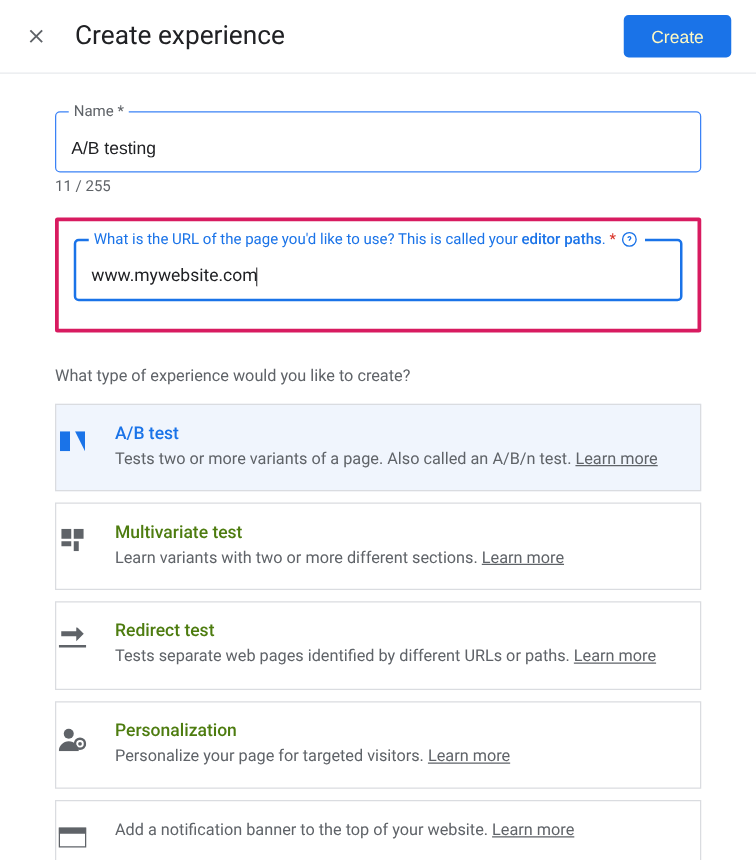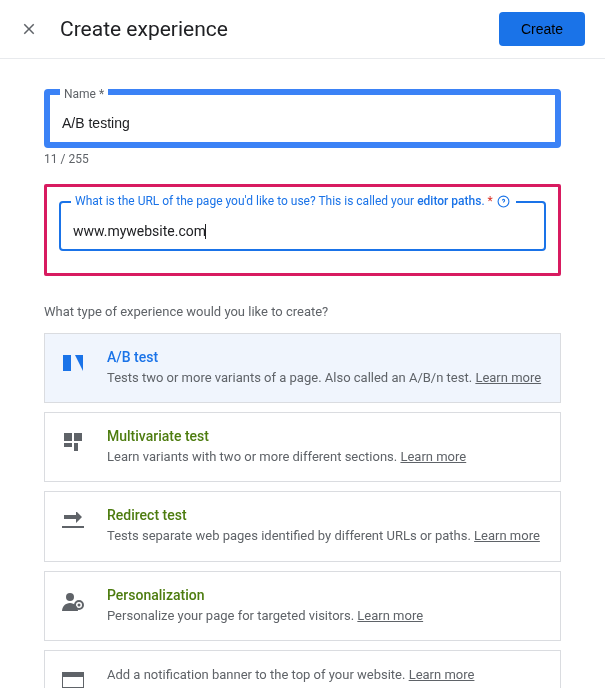--- a/index.html
+++ b/index.html
@@ -27,34 +27,34 @@
       cursor: pointer;
       color: #5f6368;
     }
     .page-title {
       font-size: 21px;
       font-weight: 400;
       color: #202124;
     }
     .create-btn {
       background: #1a73e8;
-      color: #000000;
+      color: #fef9c3;
       border: none;
       border-radius: 4px;
       padding: 9px 22px;
       font-size: 14px;
       font-weight: 500;
       cursor: pointer;
     }
     .content {
       padding: 30px 44px;
     }
     .field-group { position: relative; margin-bottom: 6px; }
     .field-box {
-      border: 6px solid #3b82f6;
+      border: 1px solid #3b82f6;
       border-radius: 4px;
       padding: 18px 12px 10px 12px;
       position: relative;
     }
     .field-label-floating {
       position: absolute;
       top: -8px;
       left: 10px;
       background: #fff;
       padding: 0 4px;
@@ -121,21 +121,21 @@
       vertical-align: middle;
       margin-left: -1px;
     }
     .section-q {
       font-size: 13px;
       color: #5f6368;
       margin-bottom: 14px;
     }
     .option {
       border: 1px solid #dadce0;
-      padding: 15px 16px;
+      padding: 15px 1px;
       display: flex;
       align-items: flex-start;
       gap: 22px;
       margin-bottom: 9px;
       cursor: pointer;
       justify-content: flex-end;
     }
     .option.selected {
       background: #f0f5fd;
       border-color: #dadce0;

